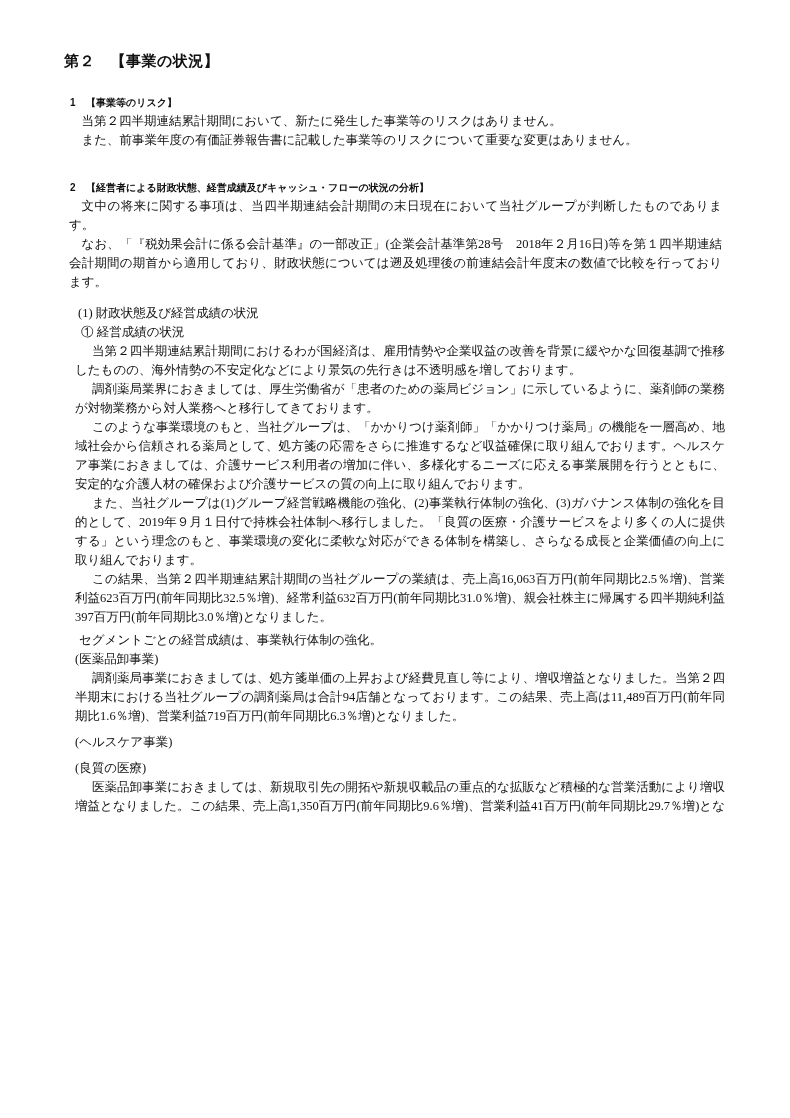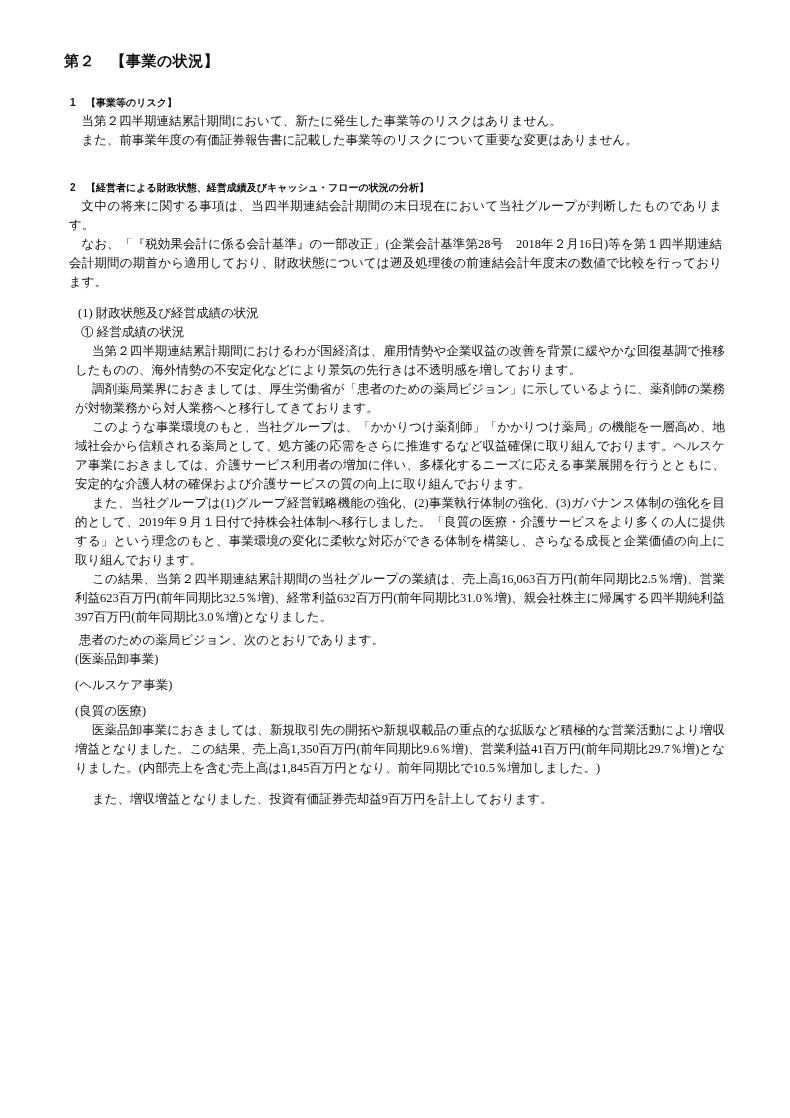--- a/index.html
+++ b/index.html
@@ -84,24 +84,25 @@
   <div class="sub-label2">① 経営成績の状況</div>
 
   <div class="block">
     <p>当第２四半期連結累計期間におけるわが国経済は、雇用情勢や企業収益の改善を背景に緩やかな回復基調で推移したものの、海外情勢の不安定化などにより景気の先行きは不透明感を増しております。</p>
     <p>調剤薬局業界におきましては、厚生労働省が「患者のための薬局ビジョン」に示しているように、薬剤師の業務が対物業務から対人業務へと移行してきております。</p>
     <p>このような事業環境のもと、当社グループは、「かかりつけ薬剤師」「かかりつけ薬局」の機能を一層高め、地域社会から信頼される薬局として、処方箋の応需をさらに推進するなど収益確保に取り組んでおります。ヘルスケア事業におきましては、介護サービス利用者の増加に伴い、多様化するニーズに応える事業展開を行うとともに、安定的な介護人材の確保および介護サービスの質の向上に取り組んでおります。</p>
     <p>また、当社グループは(1)グループ経営戦略機能の強化、(2)事業執行体制の強化、(3)ガバナンス体制の強化を目的として、2019年９月１日付で持株会社体制へ移行しました。「良質の医療・介護サービスをより多くの人に提供する」という理念のもと、事業環境の変化に柔軟な対応ができる体制を構築し、さらなる成長と企業価値の向上に取り組んでおります。</p>
     <p>この結果、当第２四半期連結累計期間の当社グループの業績は、売上高16,063百万円(前年同期比2.5％増)、営業利益623百万円(前年同期比32.5％増)、経常利益632百万円(前年同期比31.0％増)、親会社株主に帰属する四半期純利益397百万円(前年同期比3.0％増)となりました。</p>
   </div>
 
-  <div class="segment-intro">患者のための薬局ビジョン、次のとおりであります。</div>
+  <div class="segment-intro">セグメントごとの経営成績は、事業執行体制の強化。</div>
 
   <div class="block seg-group" style="margin-top:0">
     <div class="seg-header">(医薬品卸事業)</div>
+    <p>調剤薬局事業におきましては、処方箋単価の上昇および経費見直し等により、増収増益となりました。当第２四半期末における当社グループの調剤薬局は合計94店舗となっております。この結果、売上高は11,489百万円(前年同期比1.6％増)、営業利益719百万円(前年同期比6.3％増)となりました。</p>
   </div>
 
   <div class="block seg-group">
     <div class="seg-header">(ヘルスケア事業)</div>
   </div>
 
   <div class="block seg-group">
     <div class="seg-header">(良質の医療)</div>
     <p>医薬品卸事業におきましては、新規取引先の開拓や新規収載品の重点的な拡販など積極的な営業活動により増収増益となりました。この結果、売上高1,350百万円(前年同期比9.6％増)、営業利益41百万円(前年同期比29.7％増)となりました。(内部売上を含む売上高は1,845百万円となり、前年同期比で10.5％増加しました。)</p>
   </div>

